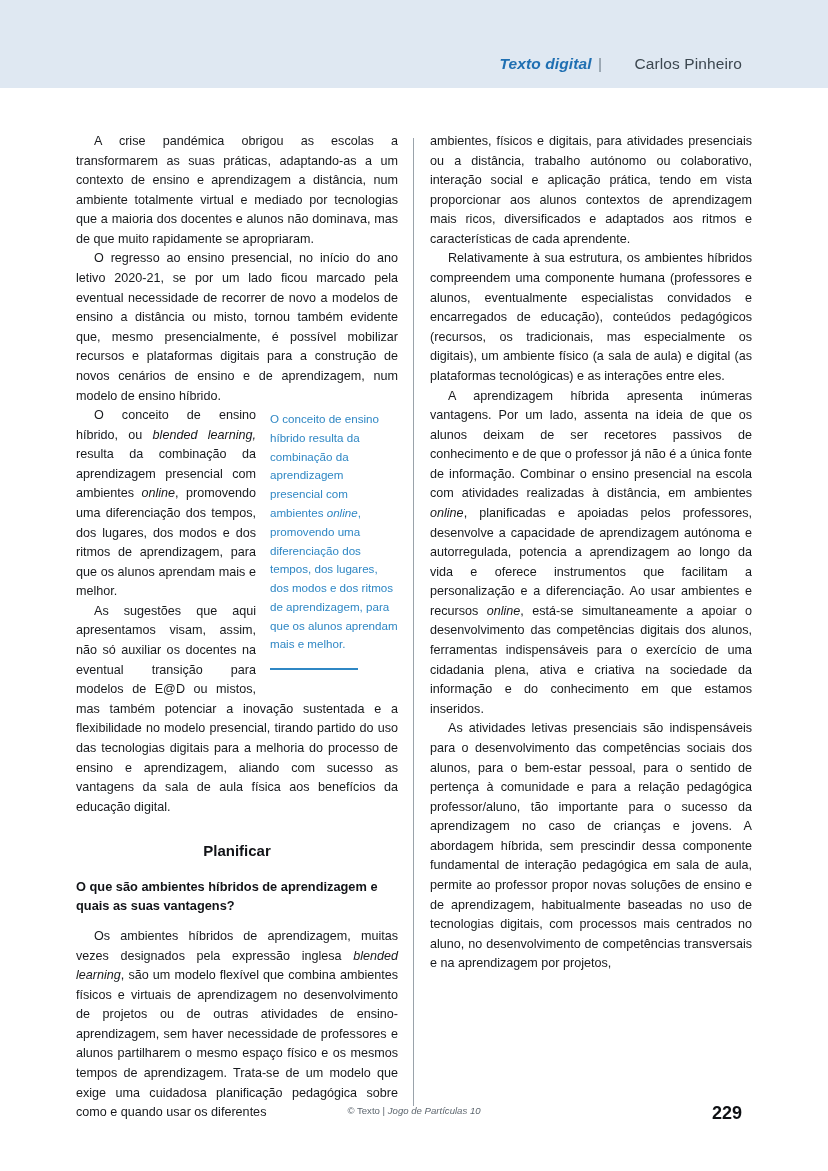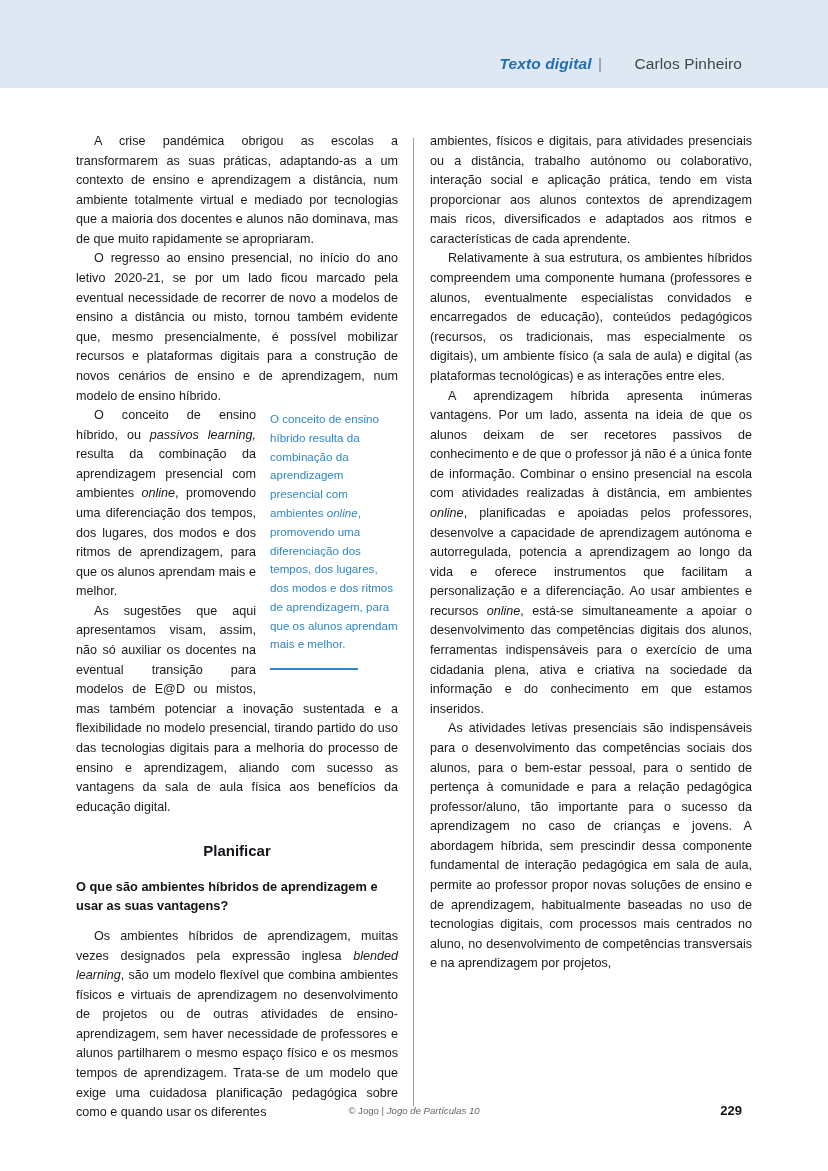--- a/index.html
+++ b/index.html
@@ -149,21 +149,21 @@
     width: 828px;
     text-align: center;
     font-size: 9.6px;
     color: #5d666e;
   }
   .footer-center i { font-style: italic; }
   .page-number {
     position: absolute;
     right: 86px;
     top: -2px;
-    font-size: 13px;
+    font-size: 18px;
     font-weight: bold;
     color: #0f1114;
   }
 </style>
 </head>
 <body>
 
 <div class="header-band"></div>
 <div class="header-rule"></div>
 <div class="header-title">
@@ -179,40 +179,40 @@
   <div class="col col-left">
 
     <p>A crise pandémica obrigou as escolas a transformarem as suas práticas, adaptando-as a um contexto de ensino e aprendizagem a distância, num ambiente totalmente virtual e mediado por tecnologias que a maioria dos docentes e alunos não dominava, mas de que muito rapidamente se apropriaram.</p>
     <p>O regresso ao ensino presencial, no início do ano letivo 2020-21, se por um lado ficou marcado pela eventual necessidade de recorrer de novo a modelos de ensino a distância ou misto, tornou também evidente que, mesmo presencialmente, é possível mobilizar recursos e plataformas digitais para a construção de novos cenários de ensino e de aprendizagem, num modelo de ensino híbrido.</p>
 
     <div class="pullquote">
       <span class="pq-text"><span>O conceito de ensino híbrido resulta da combinação da aprendizagem presencial com ambientes </span><i>online</i><span>, promovendo uma diferenciação dos tempos, dos lugares, dos modos e dos ritmos de aprendizagem, para que os alunos aprendam mais e melhor.</span></span>
       <span class="pq-rule"></span>
     </div>
 
-    <p><span>O conceito de ensino híbrido, ou </span><i>passivos learning,</i><span> resulta da combinação da aprendizagem presencial com ambientes </span><i>online</i><span>, promovendo uma diferenciação dos tempos, dos lugares, dos modos e dos ritmos de aprendizagem, para que os alunos aprendam mais e melhor.</span></p>
+    <p><span>O conceito de ensino híbrido, ou </span><i>blended learning,</i><span> resulta da combinação da aprendizagem presencial com ambientes </span><i>online</i><span>, promovendo uma diferenciação dos tempos, dos lugares, dos modos e dos ritmos de aprendizagem, para que os alunos aprendam mais e melhor.</span></p>
 
     <p>As sugestões que aqui apresentamos visam, assim, não só auxiliar os docentes na eventual transição para modelos de E@D ou mistos, mas também potenciar a inovação sustentada e a flexibilidade no modelo presencial, tirando partido do uso das tecnologias digitais para a melhoria do processo de ensino e aprendizagem, aliando com sucesso as vantagens da sala de aula física aos benefícios da educação digital.</p>
 
     <h2 class="section-heading">Planificar</h2>
 
-    <h3 class="sub-heading">O que são ambientes híbridos de aprendizagem e usar as suas vantagens?</h3>
+    <h3 class="sub-heading">O que são ambientes híbridos de aprendizagem e quais as suas vantagens?</h3>
 
     <p><span>Os ambientes híbridos de aprendizagem, muitas vezes designados pela expressão inglesa </span><i>blended learning</i><span>, são um modelo flexível que combina ambientes físicos e virtuais de aprendizagem no desenvolvimento de projetos ou de outras atividades de ensino-aprendizagem, sem haver necessidade de professores e alunos partilharem o mesmo espaço físico e os mesmos tempos de aprendizagem. Trata-se de um modelo que exige uma cuidadosa planificação pedagógica sobre como e quando usar os diferentes</span></p>
   </div>
 
   <div class="col col-right">
     <p class="noindent">ambientes, físicos e digitais, para atividades presenciais ou a distância, trabalho autónomo ou colaborativo, interação social e aplicação prática, tendo em vista proporcionar aos alunos contextos de aprendizagem mais ricos, diversificados e adaptados aos ritmos e características de cada aprendente.</p>
     <p>Relativamente à sua estrutura, os ambientes híbridos compreendem uma componente humana (professores e alunos, eventualmente especialistas convidados e encarregados de educação), conteúdos pedagógicos (recursos, os tradicionais, mas especialmente os digitais), um ambiente físico (a sala de aula) e digital (as plataformas tecnológicas) e as interações entre eles.</p>
     <p><span>A aprendizagem híbrida apresenta inúmeras vantagens. Por um lado, assenta na ideia de que os alunos deixam de ser recetores passivos de conhecimento e de que o professor já não é a única fonte de informação. Combinar o ensino presencial na escola com atividades realizadas à distância, em ambientes </span><i>online</i><span>, planificadas e apoiadas pelos professores, desenvolve a capacidade de aprendizagem autónoma e autorregulada, potencia a aprendizagem ao longo da vida e oferece instrumentos que facilitam a personalização e a diferenciação. Ao usar ambientes e recursos </span><i>online</i><span>, está-se simultaneamente a apoiar o desenvolvimento das competências digitais dos alunos, ferramentas indispensáveis para o exercício de uma cidadania plena, ativa e criativa na sociedade da informação e do conhecimento em que estamos inseridos.</span></p>
     <p>As atividades letivas presenciais são indispensáveis para o desenvolvimento das competências sociais dos alunos, para o bem-estar pessoal, para o sentido de pertença à comunidade e para a relação pedagógica professor/aluno, tão importante para o sucesso da aprendizagem no caso de crianças e jovens. A abordagem híbrida, sem prescindir dessa componente fundamental de interação pedagógica em sala de aula, permite ao professor propor novas soluções de ensino e de aprendizagem, habitualmente baseadas no uso de tecnologias digitais, com processos mais centrados no aluno, no desenvolvimento de competências transversais e na aprendizagem por projetos,</p>
   </div>
 
 </div>
 
 <div class="footer">
   <div class="footer-center">
-    <span>© Jogo</span>
+    <span>© Texto</span>
     <span>|</span>
     <i>Jogo de Partículas 10</i>
   </div>
   <div class="page-number">229</div>
 </div>
 
 </body></html>

